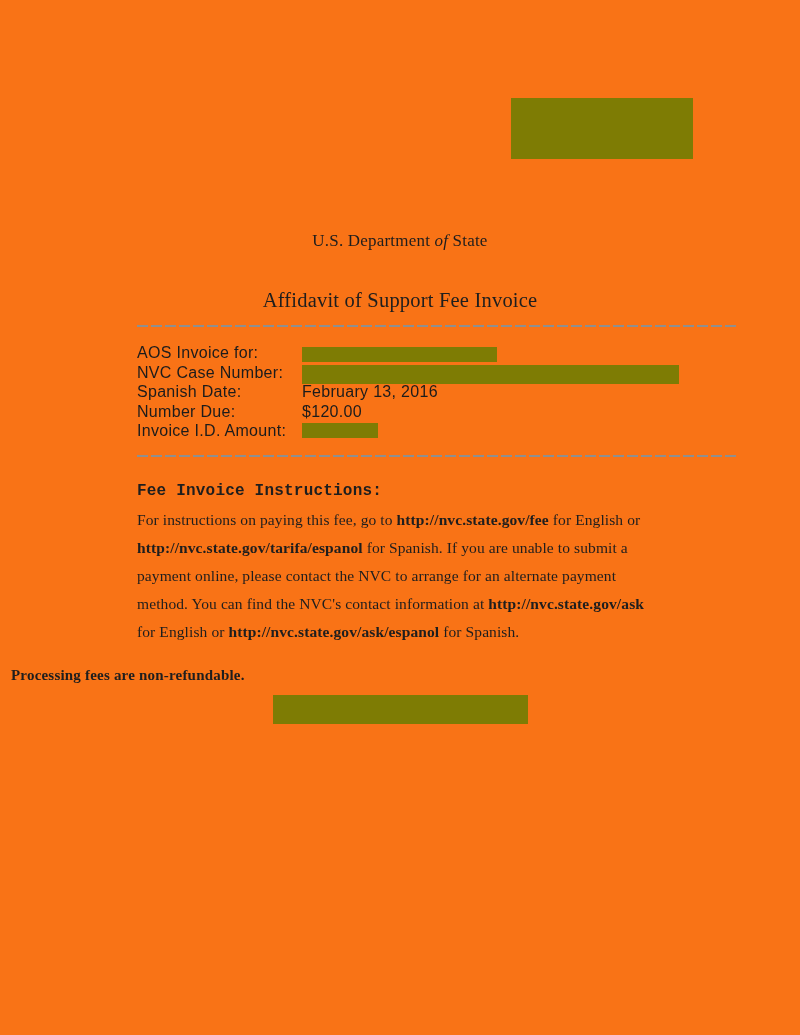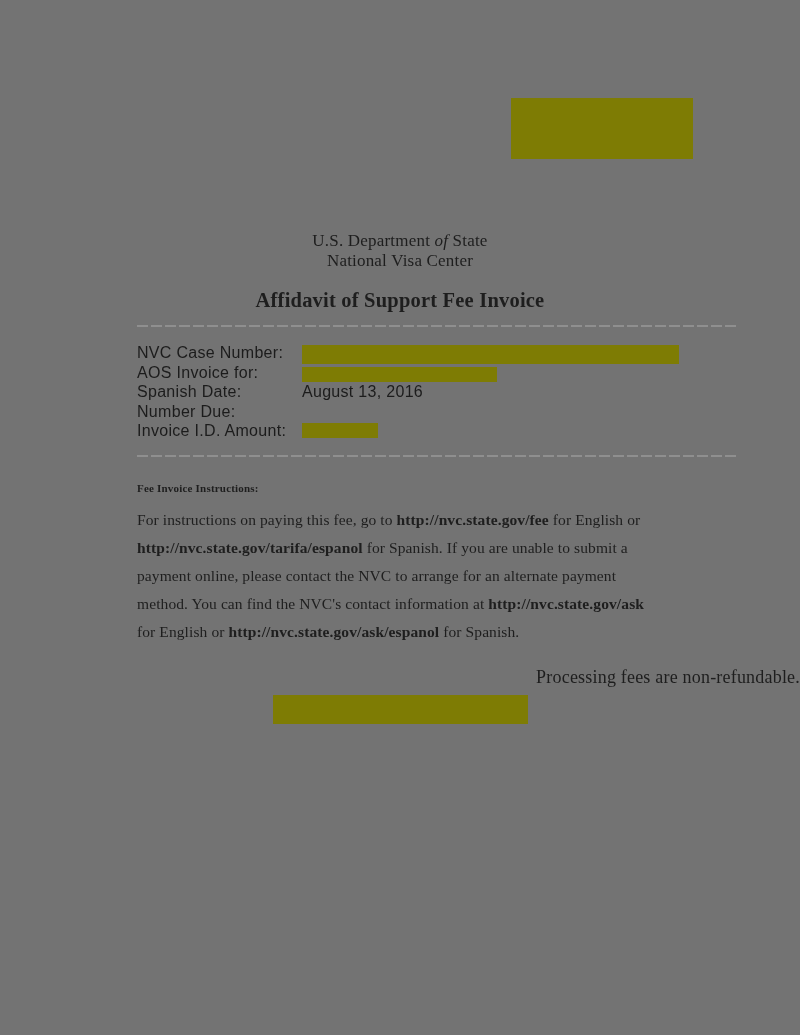--- a/index.html
+++ b/index.html
@@ -1,20 +1,20 @@
 <!DOCTYPE html>
 <html><head>
 <meta charset="utf-8">
 <style>
   html, body { margin: 0; padding: 0; background: #ffffff; }
   .page {
     position: relative;
     width: 800px;
     height: 1035px;
-    background: #737373;
+    background: #f97316;
     font-family: "Liberation Serif", serif;
     color: #1e1e1e;
     overflow: hidden;
   }
   .redact {
     position: absolute;
     background: #7e7c04;
   }
   .redact-top    { left: 511px; top: 98px;  width: 182px; height: 61px; }
   .redact-bottom { left: 273px; top: 695px; width: 255px; height: 29px; }
@@ -29,21 +29,21 @@
     letter-spacing: 0.2px;
   }
   .org-block .of-italic { font-style: italic; }
 
   .doc-title {
     position: absolute;
     left: 0; right: 0;
     top: 289px;
     text-align: center;
     font-size: 20.5px;
-    font-weight: bold;
+    font-weight: normal;
     letter-spacing: 0.2px;
   }
 
   .dashline {
     position: absolute;
     left: 137px;
     width: 599px;
     height: 2px;
     background-image: repeating-linear-gradient(to right, #8f8f8f 0px, #8f8f8f 11px, rgba(0,0,0,0) 11px, rgba(0,0,0,0) 14px);
   }
@@ -76,80 +76,81 @@
     background: #7e7c04;
   }
   .bar-case    { width: 377px; height: 19px; margin-top: 1px; }
   .bar-aos     { width: 195px; height: 15px; margin-top: 3px; }
   .bar-invoice { width: 76px;  height: 15px; margin-top: 1px; }
 
   .instructions-heading {
     position: absolute;
     left: 137px;
     top: 482px;
-    font-size: 11px;
+    font-size: 16px;
     font-weight: bold;
     letter-spacing: 0.2px;
+    font-family: Liberation Mono, monospace;
   }
   .instructions-para {
     position: absolute;
     left: 137px;
     top: 506px;
     width: 508px;
     font-size: 15.5px;
     line-height: 28px;
     letter-spacing: 0.1px;
   }
   .instructions-para .b { font-weight: bold; }
 
   .footer-notice {
     position: absolute;
     left: 11px; right: 0;
     top: 667px;
-    text-align: right;
-    font-size: 18px;
-    font-weight: normal;
+    text-align: left;
+    font-size: 15px;
+    font-weight: bold;
     letter-spacing: 0.2px;
   }
 </style>
 </head>
 <body>
 
 <div class="page">
 
   <div class="redact redact-top"></div>
 
   <div class="org-block">
     <div><span>U.S. Department </span><span class="of-italic">of</span><span> State</span></div>
-    <div>National Visa Center</div>
   </div>
 
   <div class="doc-title">Affidavit of Support Fee Invoice</div>
 
   <div class="dashline dashline-1"></div>
 
   <div class="fields">
     <div class="field-row">
+      <span class="field-label">AOS Invoice for:</span>
+      <span class="field-value">
+        <span class="bar bar-aos"></span>
+      </span>
+    </div>
+    <div class="field-row">
       <span class="field-label">NVC Case Number:</span>
       <span class="field-value">
         <span class="bar bar-case"></span>
       </span>
     </div>
     <div class="field-row">
-      <span class="field-label">AOS Invoice for:</span>
-      <span class="field-value">
-        <span class="bar bar-aos"></span>
-      </span>
-    </div>
-    <div class="field-row">
       <span class="field-label">Spanish Date:</span>
-      <span class="field-value">August 13, 2016</span>
+      <span class="field-value">February 13, 2016</span>
     </div>
     <div class="field-row">
       <span class="field-label">Number Due:</span>
+      <span class="field-value">$120.00</span>
     </div>
     <div class="field-row">
       <span class="field-label">Invoice I.D. Amount:</span>
       <span class="field-value">
         <span class="bar bar-invoice"></span>
       </span>
     </div>
   </div>
 
   <div class="dashline dashline-2"></div>

